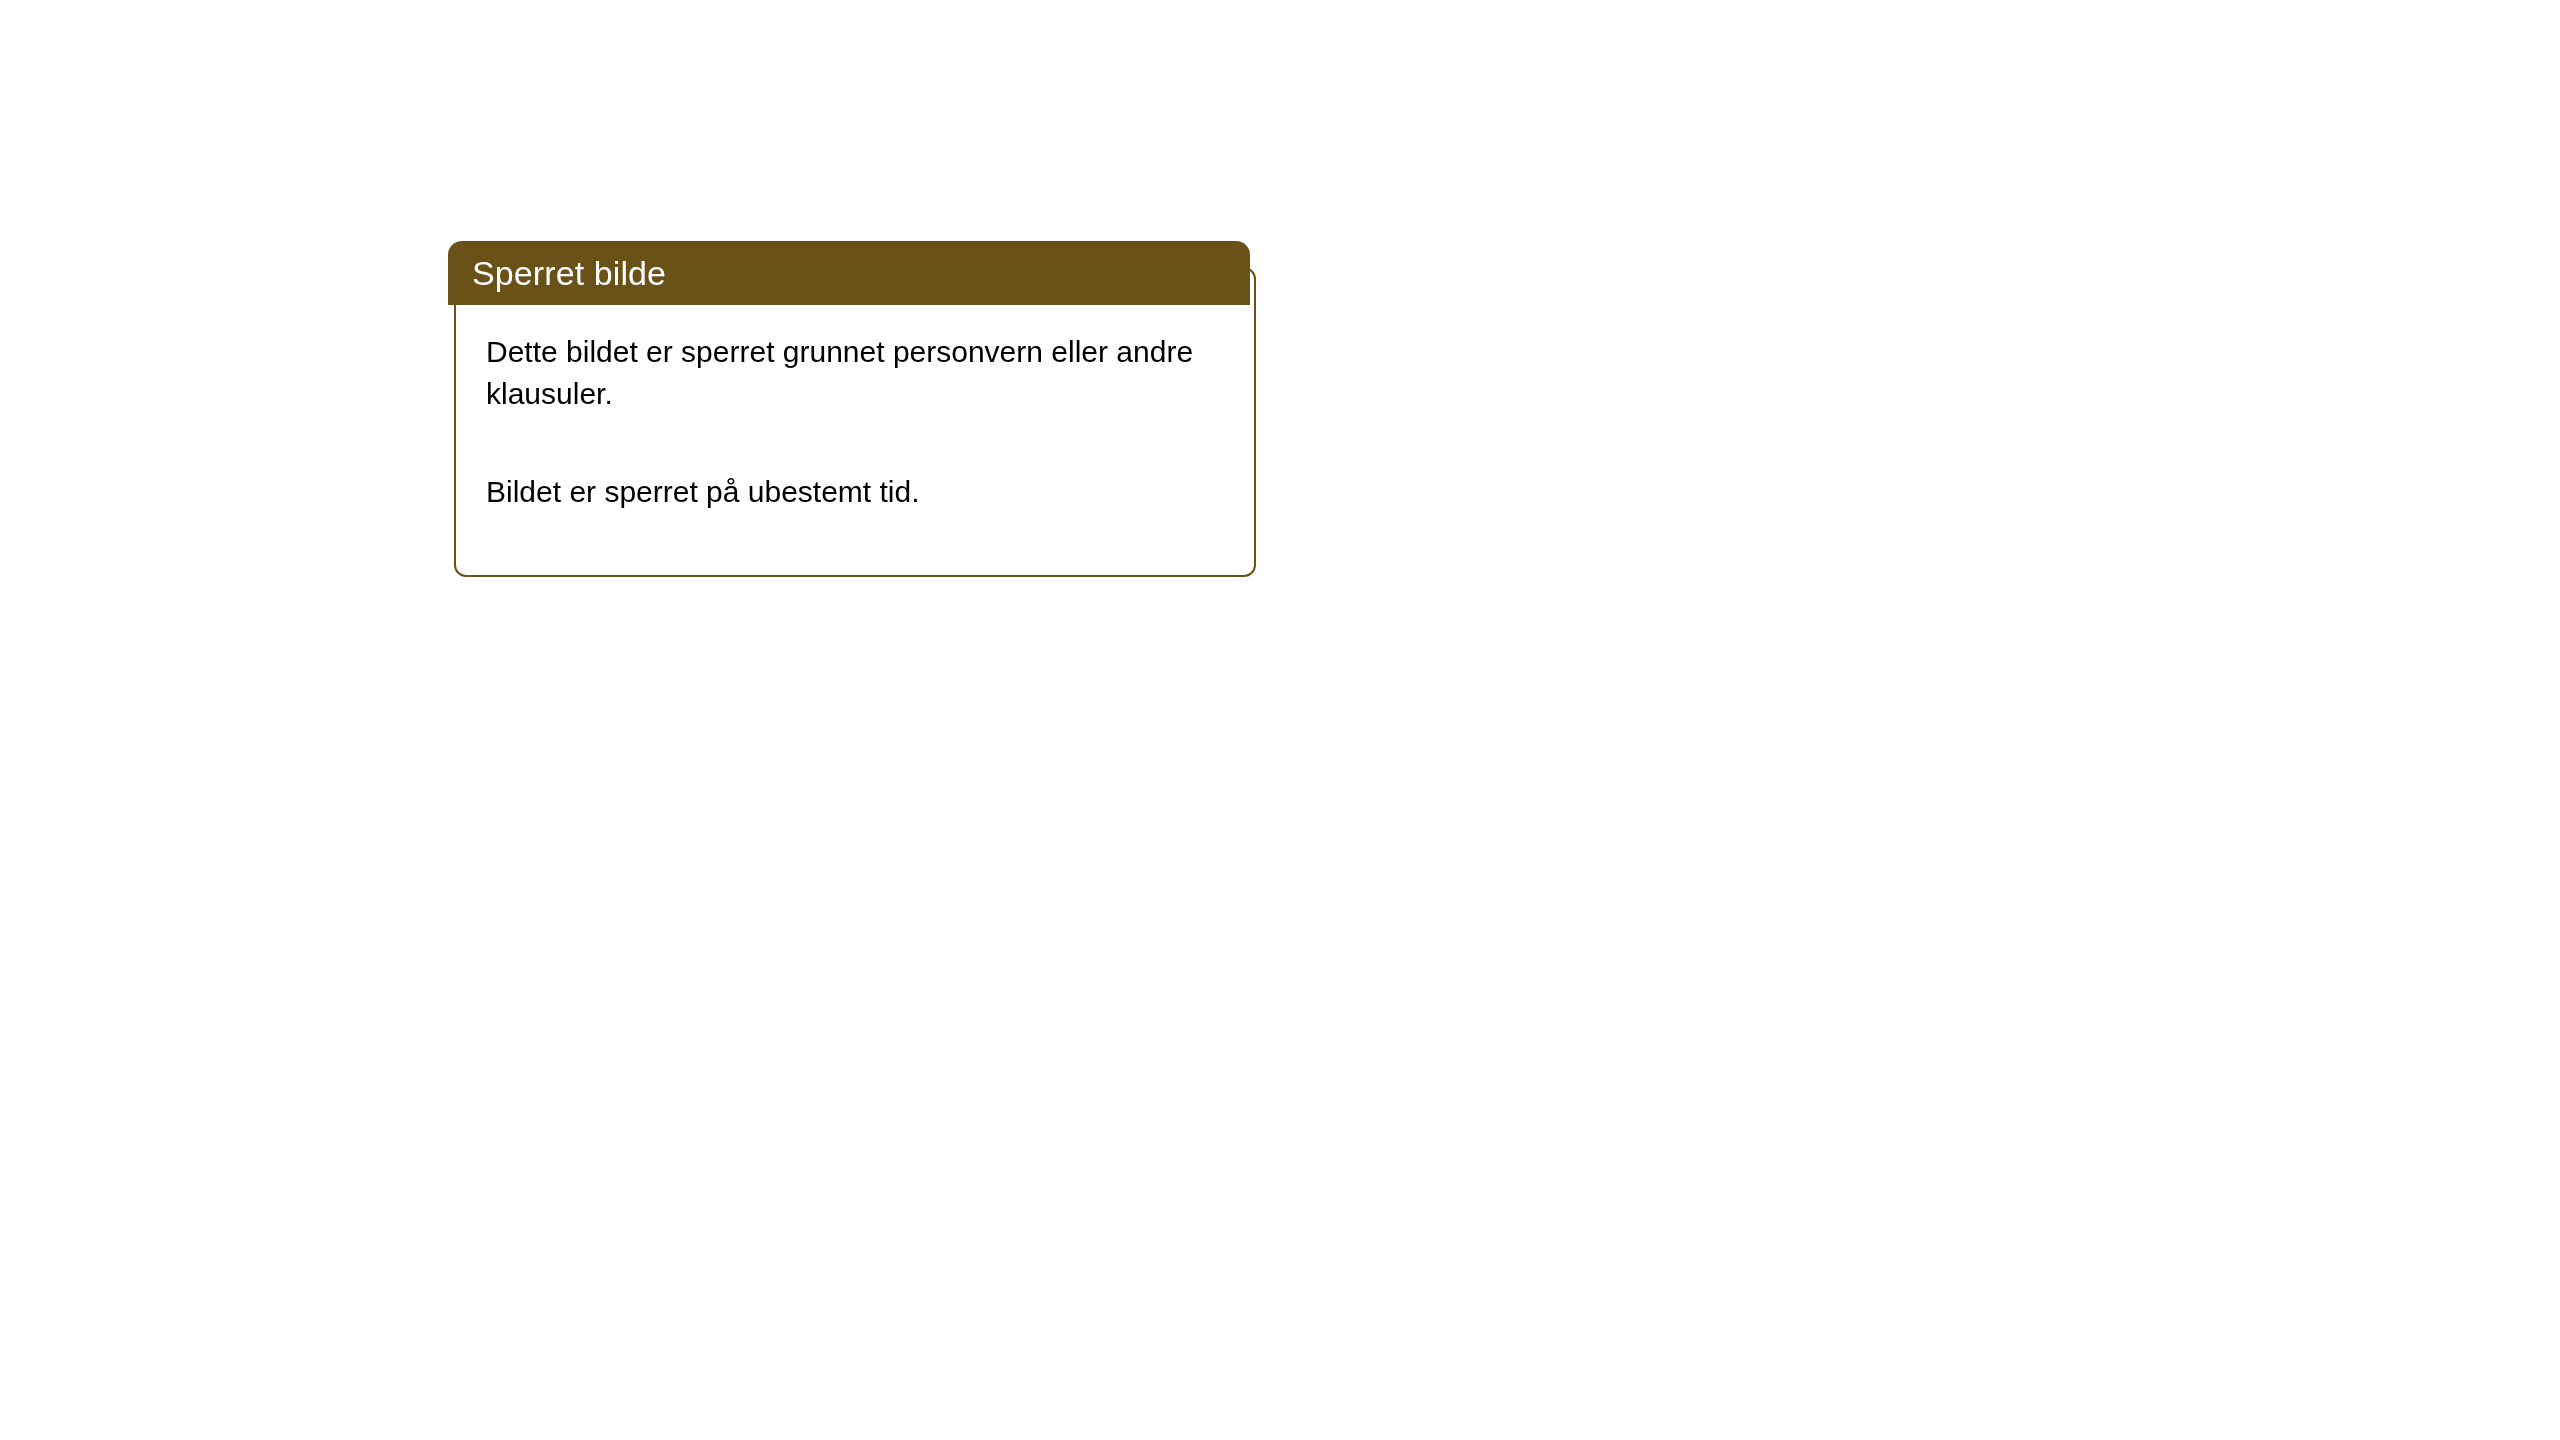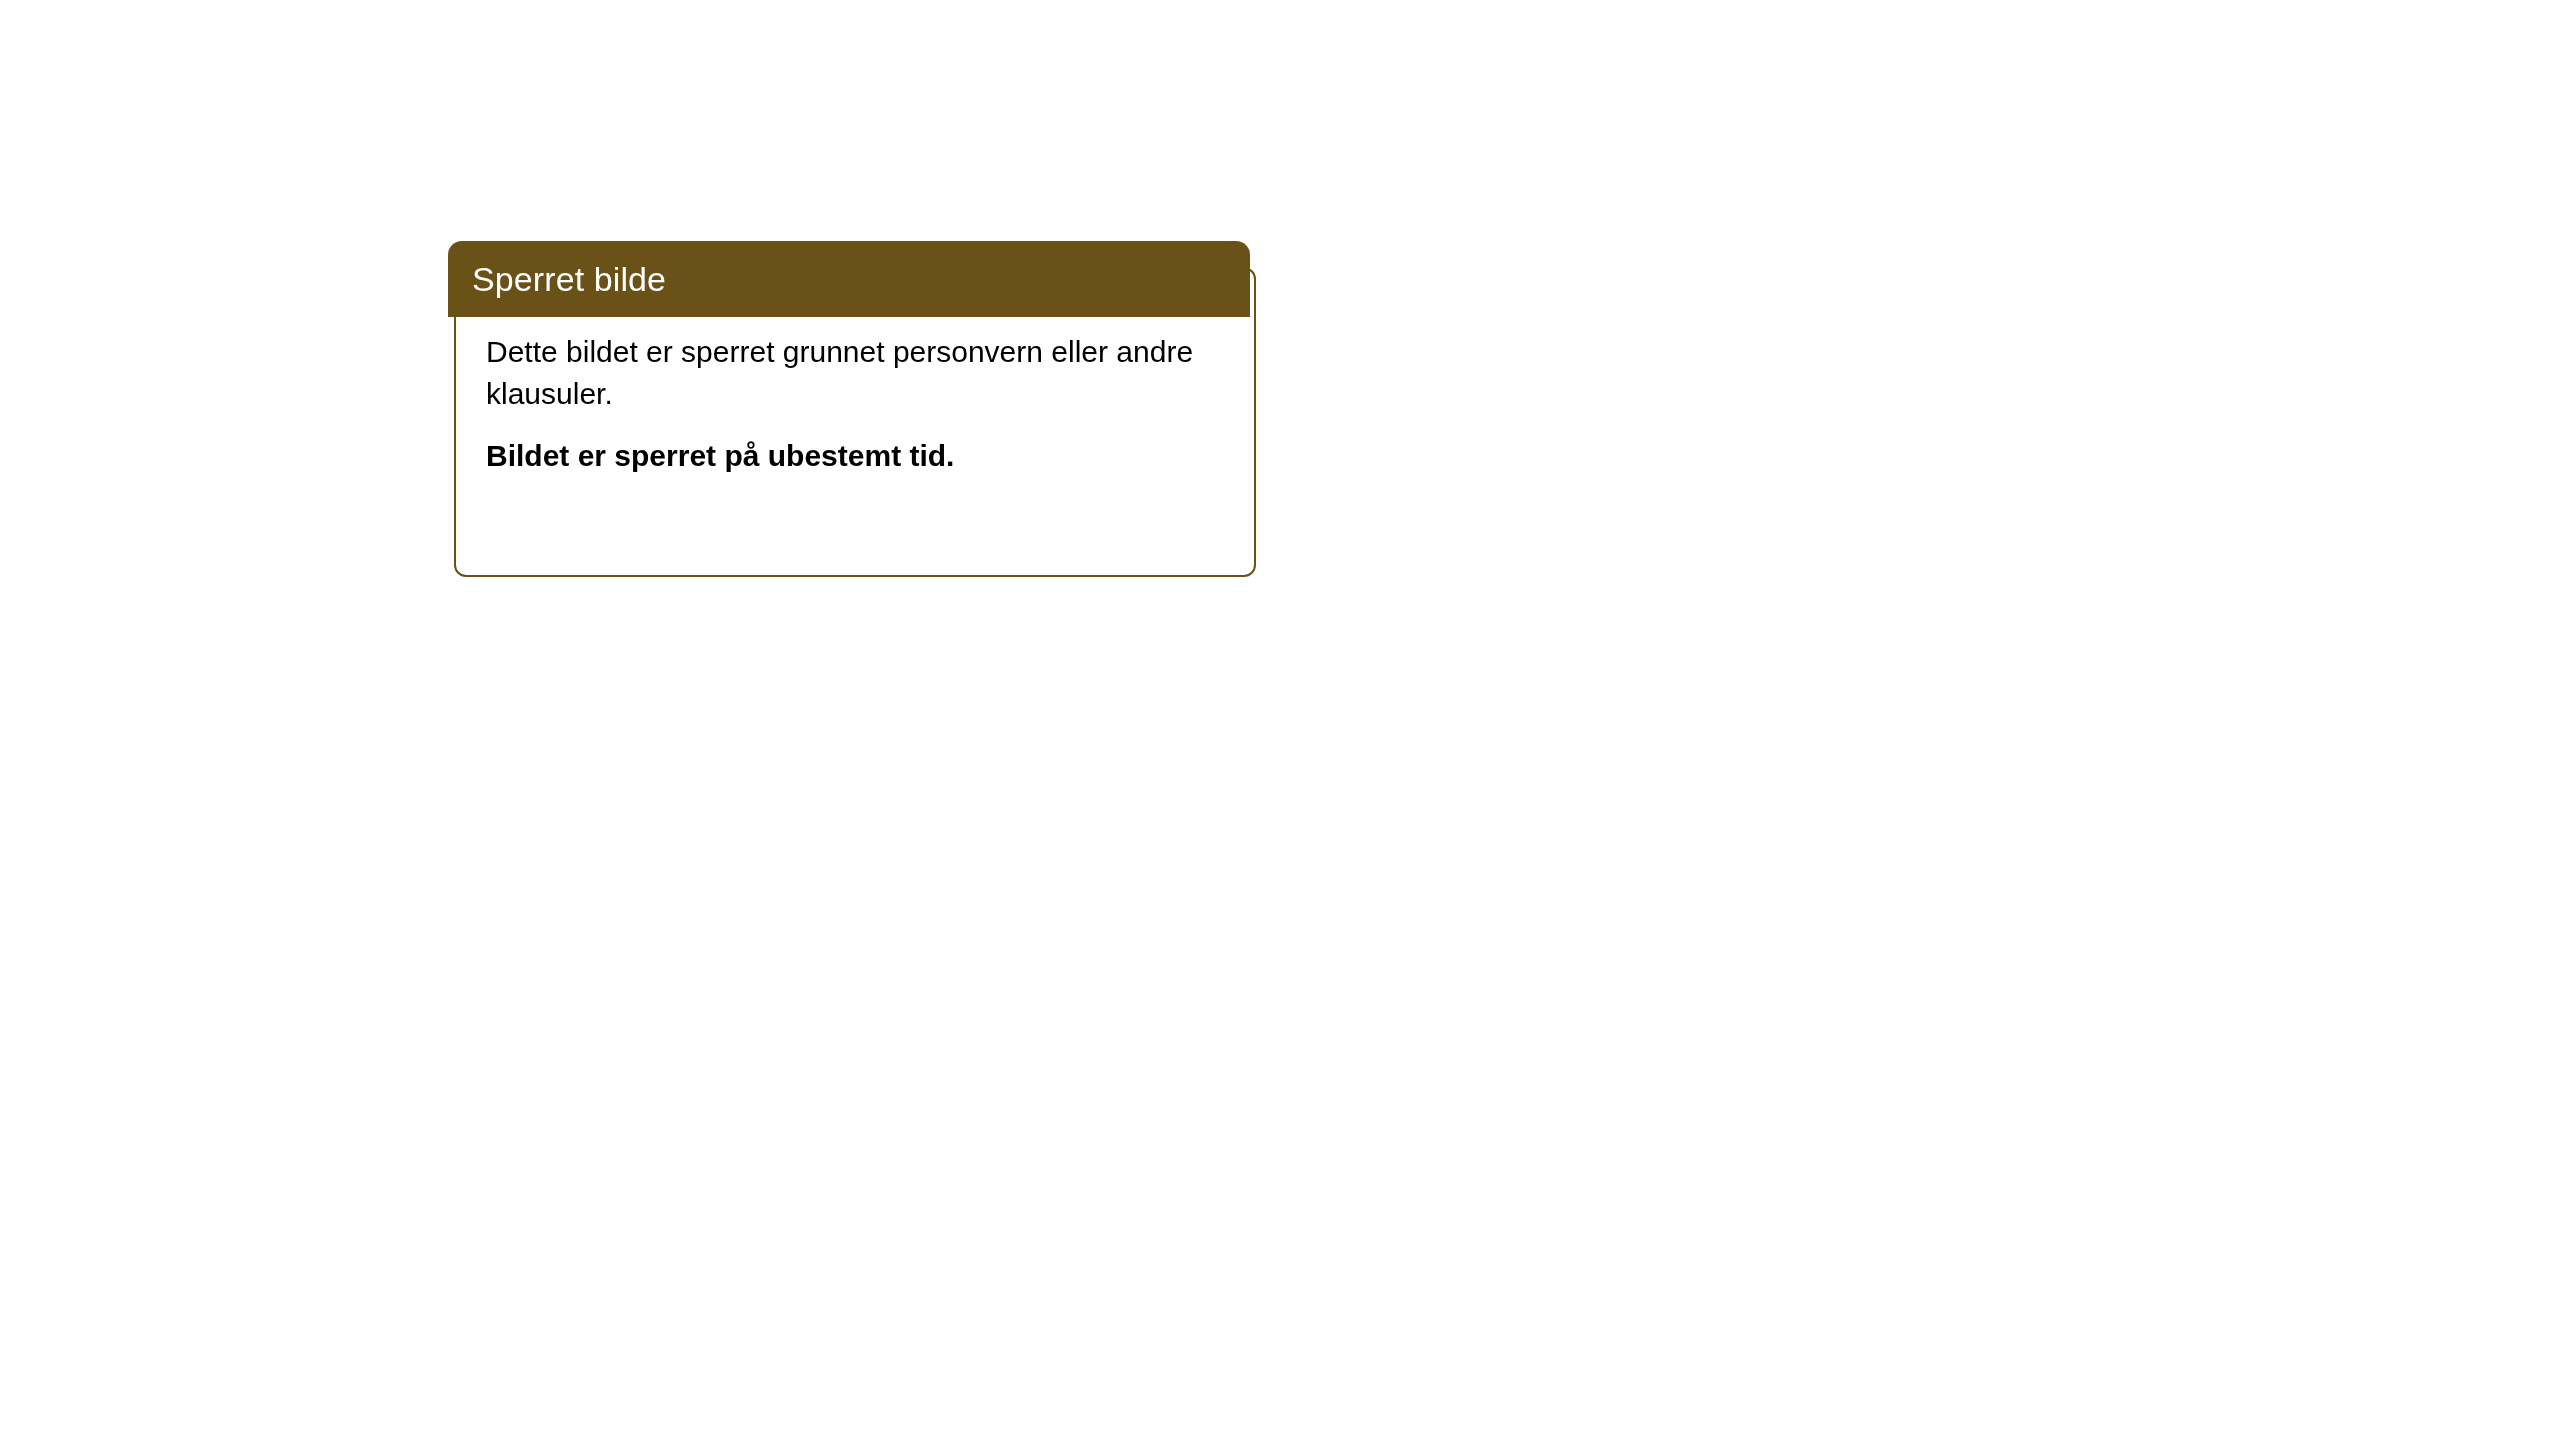--- a/index.html
+++ b/index.html
@@ -40,21 +40,21 @@
     border: 2px solid #6a5118;
     border-radius: 12px;
     box-sizing: border-box;
   }
 
   .card-header {
     position: absolute;
     left: 0px;
     top: 0px;
     width: 802px;
-    height: 76px;
+    height: 64px;
     background: #6a5118;
     border-radius: 14px 14px 0 0;
     box-sizing: border-box;
     display: flex;
     align-items: center;
   }
 
   .card-title {
     color: #ffffff;
     font-size: 34px;
@@ -77,22 +77,21 @@
 
   .card-paragraph {
     color: #000000;
     font-size: 30px;
     line-height: 42px;
     font-weight: 400;
     margin: 0;
   }
 
   .card-paragraph + .card-paragraph {
-    margin-top: 20px;
-    font-weight: bold;
+    margin-top: 56px;
   }
 </style>
 </head>
 <body>
 
 <div id="stage">
 
   <div class="notice-card" id="card-no">
     <div class="card-body"></div>
     <div class="card-header">

